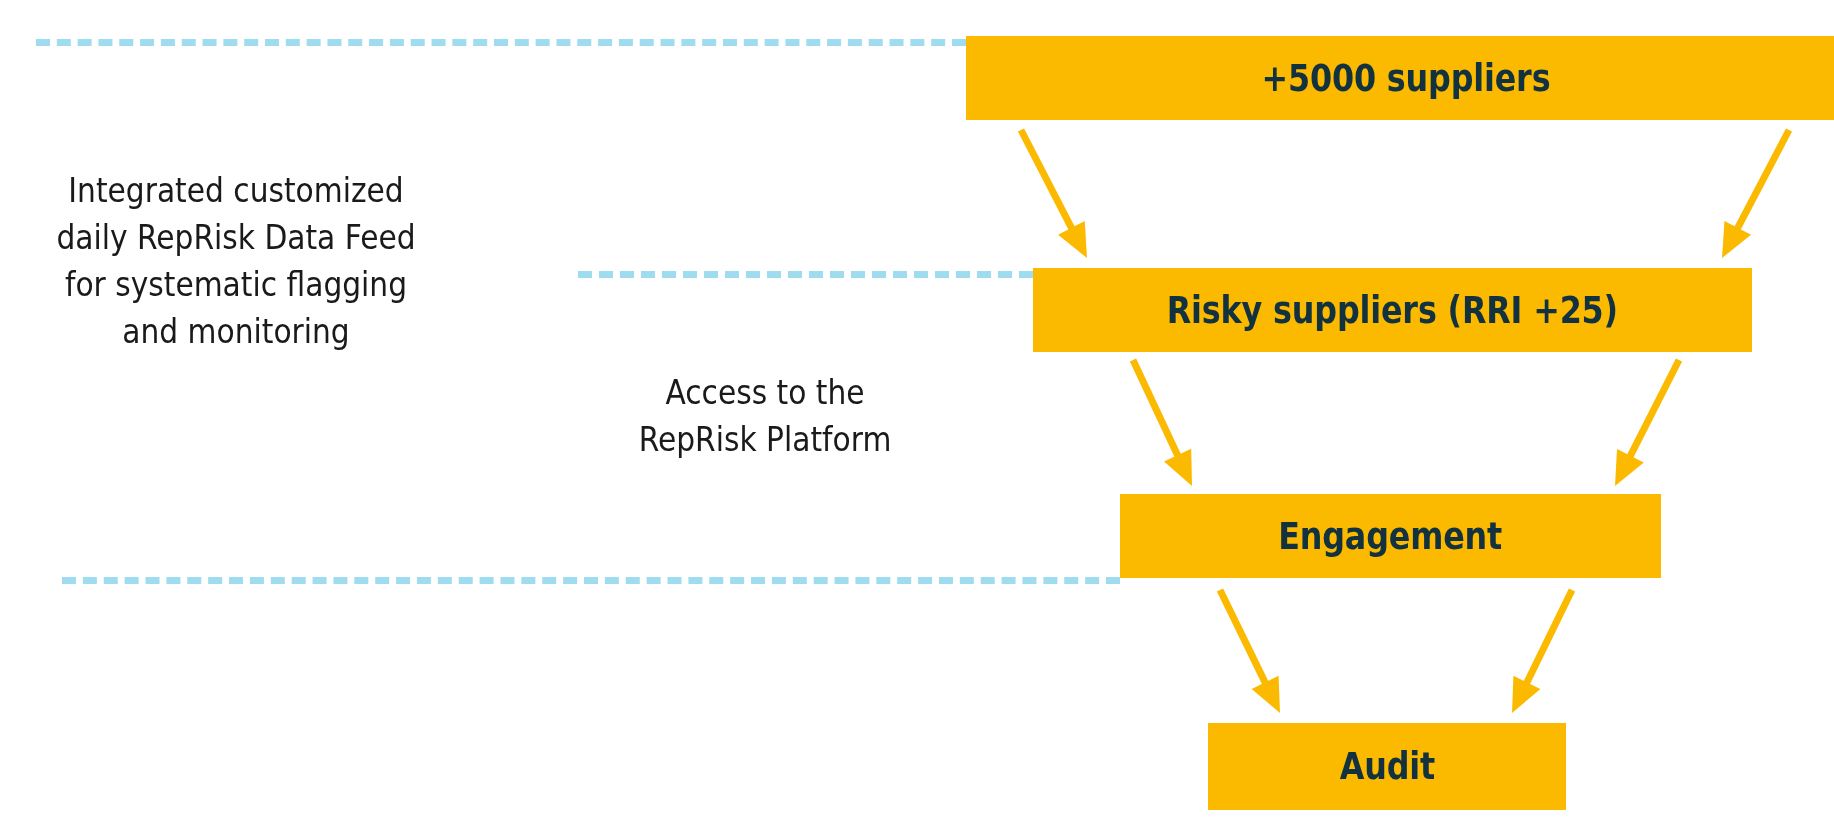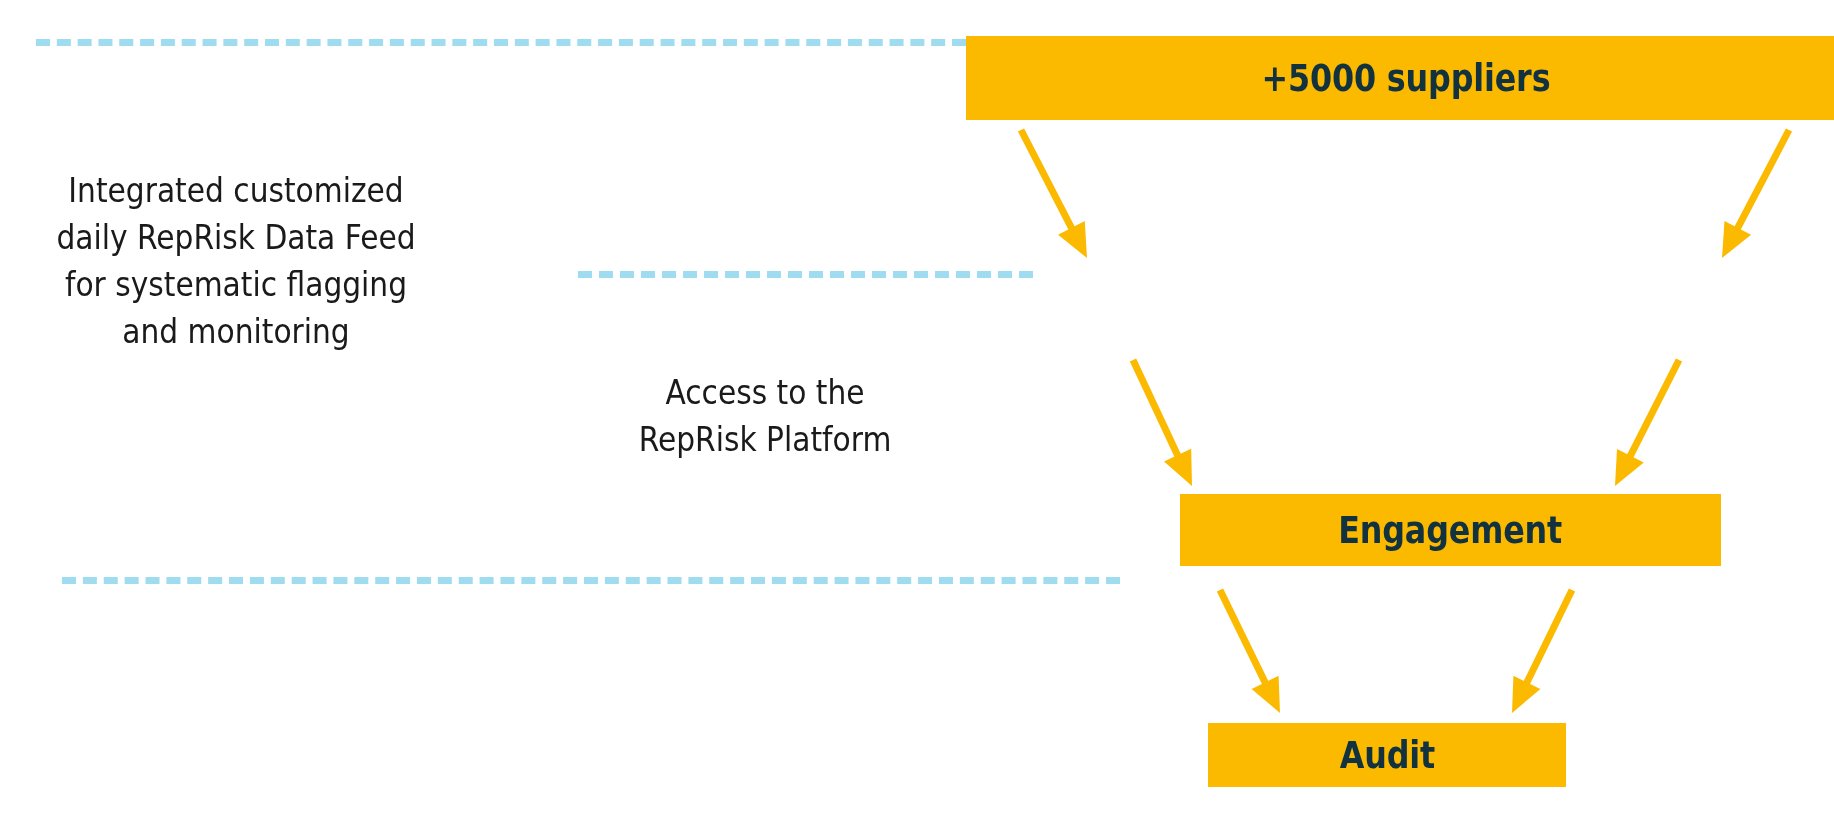--- a/index.html
+++ b/index.html
@@ -89,24 +89,27 @@
       </g>
     </svg>
 
   <div class="dashline" id="dash-0" style="left: 36px; top: 39px; width: 930px; border-top-color: rgb(159, 220, 239);"></div>
   <div class="dashline" id="dash-1" style="left: 578px; top: 271px; width: 455px; border-top-color: rgb(159, 220, 239);"></div>
   <div class="dashline" id="dash-2" style="left: 62px; top: 577px; width: 1058px; border-top-color: rgb(159, 220, 239);"></div>
 
   <div class="box" id="box-0" style="left: 966px; top: 36px; width: 880px; height: 84px; background: rgb(251, 186, 0);">
     <span class="box-label" style="color: rgb(18, 50, 63);">+5000 suppliers</span>
   </div>
-  <div class="box" id="box-2" style="left: 1180px; top: 494px; width: 541px; height: 72px; background: rgb(251, 186, 0);">
+  <div class="box" id="box-1" style="left: 1033px; top: 268px; width: 719px; height: 84px; background: rgb(251, 186, 0);">
+    <span class="box-label" style="color: rgb(18, 50, 63);">Risky suppliers (RRI +25)</span>
+  </div>
+  <div class="box" id="box-2" style="left: 1120px; top: 494px; width: 541px; height: 84px; background: rgb(251, 186, 0);">
     <span class="box-label" style="color: rgb(18, 50, 63);">Engagement</span>
   </div>
-  <div class="box" id="box-3" style="left: 1208px; top: 723px; width: 358px; height: 64px; background: rgb(251, 186, 0);">
+  <div class="box" id="box-3" style="left: 1208px; top: 723px; width: 358px; height: 87px; background: rgb(251, 186, 0);">
     <span class="box-label" style="color: rgb(18, 50, 63);">Audit</span>
   </div>
 
   <div class="note" id="note-0" style="left: 26px; top: 168px; width: 420px; color: rgb(26, 26, 26);">Integrated customized
 daily RepRisk Data Feed
 for systematic flagging
 and monitoring</div>
   <div class="note" id="note-1" style="left: 600px; top: 370px; width: 330px; color: rgb(26, 26, 26);">Access to the
 RepRisk Platform</div>
 

